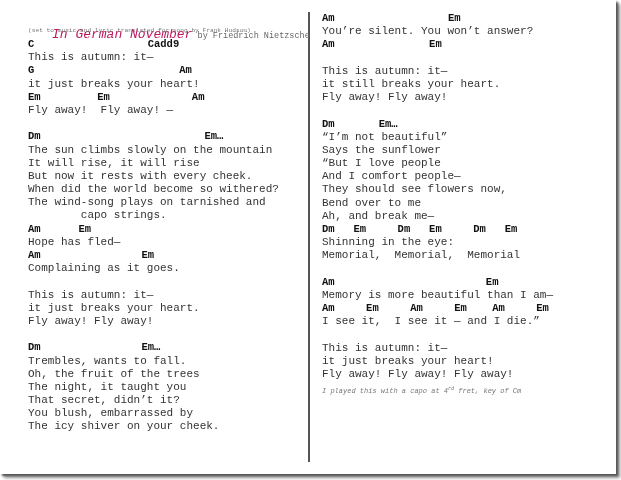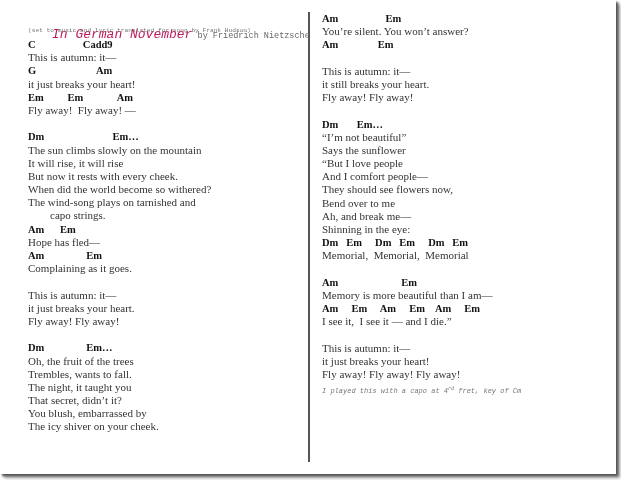--- a/index.html
+++ b/index.html
@@ -17,21 +17,21 @@
   .col-right { left:322px; top:12px; }
   .title-line { white-space:pre; height:14px; line-height:14px; }
   .title {
     font-family:"Liberation Mono", monospace; font-style:italic; font-size:13px; color:#be185d;
   }
   .byline { font-family:"Liberation Mono", monospace; font-size:8.5px; color:#666; }
   .subtitle {
     font-family:"Liberation Mono", monospace; font-size:6.2px; color:#777; white-space:pre; height:12px; line-height:10px;
   }
   .line {
-    font-family:Liberation Serif, serif; font-size:11px; white-space:pre;
+    font-family:Liberation Mono, monospace; font-size:11px; white-space:pre;
     height:13.2px; line-height:13.2px; color:#333;
   }
   .chord { font-weight:bold; color:#111; font-size:10.5px; }
   .blank { height:13.2px; }
   .note {
     font-family:"Liberation Mono", monospace; font-style:italic; font-size:7px; color:#777; white-space:pre;
     height:16px; line-height:16px;
   }
   .note sup { font-size:5px; vertical-align:3px; }
 </style>
@@ -64,22 +64,22 @@
         <div class="line chord">Am      Em</div>
         <div class="line">Hope has fled—</div>
         <div class="line chord">Am                Em</div>
         <div class="line">Complaining as it goes.</div>
         <div class="line blank"></div>
         <div class="line">This is autumn: it—</div>
         <div class="line">it just breaks your heart.</div>
         <div class="line">Fly away! Fly away!</div>
         <div class="line blank"></div>
         <div class="line chord">Dm                Em…</div>
+        <div class="line">Trembles, wants to fall.</div>
         <div class="line">Oh, the fruit of the trees</div>
-        <div class="line">Trembles, wants to fall.</div>
         <div class="line">The night, it taught you</div>
         <div class="line">That secret, didn’t it?</div>
         <div class="line">You blush, embarrassed by</div>
         <div class="line">The icy shiver on your cheek.</div>
       </div>
   </div>
 
   <div class="col col-right">
     <div id="right-lines">
         <div class="line chord">Am                  Em</div>
@@ -91,22 +91,22 @@
         <div class="line">Fly away! Fly away!</div>
         <div class="line blank"></div>
         <div class="line chord">Dm       Em…</div>
         <div class="line">“I’m not beautiful”</div>
         <div class="line">Says the sunflower</div>
         <div class="line">“But I love people</div>
         <div class="line">And I comfort people—</div>
         <div class="line">They should see flowers now,</div>
         <div class="line">Bend over to me</div>
         <div class="line">Ah, and break me—</div>
+        <div class="line chord">Dm   Em     Dm   Em     Dm   Em</div>
         <div class="line">Shinning in the eye:</div>
-        <div class="line chord">Dm   Em     Dm   Em     Dm   Em</div>
         <div class="line">Memorial,  Memorial,  Memorial</div>
         <div class="line blank"></div>
         <div class="line chord">Am                        Em</div>
         <div class="line">Memory is more beautiful than I am—</div>
         <div class="line chord">Am     Em     Am     Em    Am     Em</div>
         <div class="line">I see it,  I see it — and I die.”</div>
         <div class="line blank"></div>
         <div class="line">This is autumn: it—</div>
         <div class="line">it just breaks your heart!</div>
         <div class="line">Fly away! Fly away! Fly away!</div>

